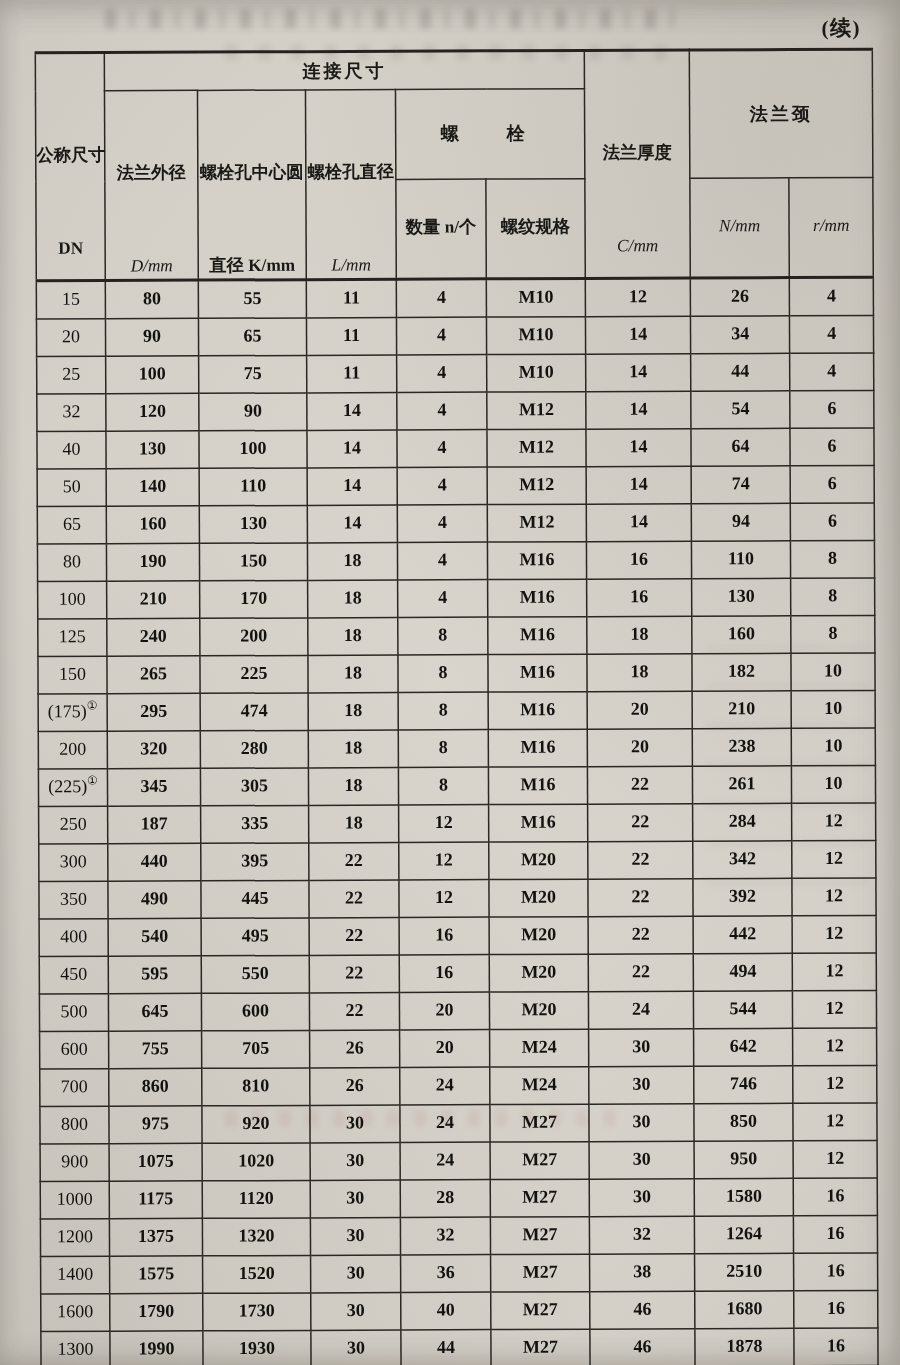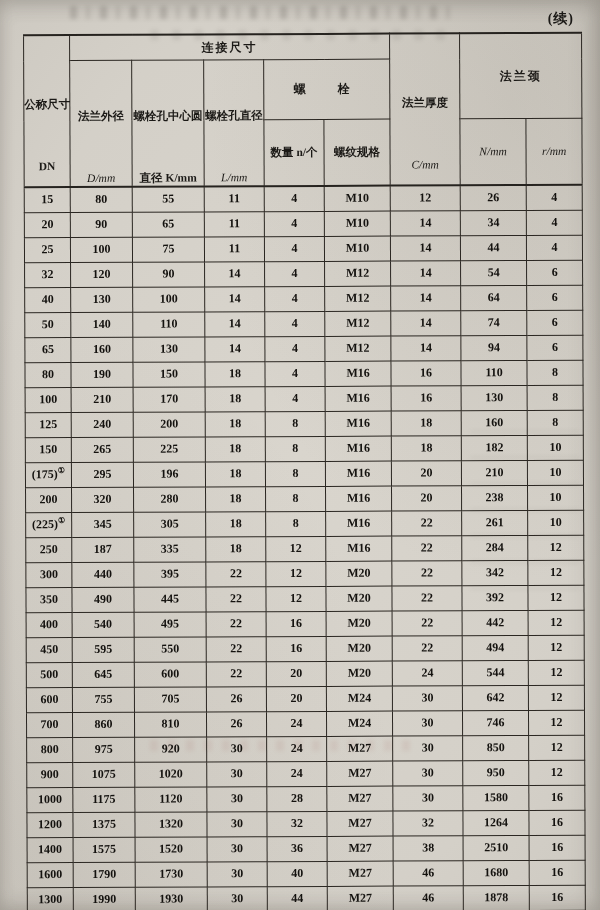--- a/index.html
+++ b/index.html
@@ -39,21 +39,21 @@
   thead th{font-weight:bold;font-size:11.5px;line-height:1.25;}
   thead tr.h1 th{height:24px;}
   thead tr.h2 th{height:25px;}
   thead tr.h3 th{height:27px;}
   thead{border-bottom:2px solid #26231f;}
   .hline{display:block;margin-top:48px;}
   .var{font-style:italic;font-weight:normal;}
   .grp{letter-spacing:2px;font-size:12px;}
   .bolt-grp{letter-spacing:10px;font-size:12px;}
   tbody td{height:24px;font-size:12px;font-weight:600;color:#14120f;}
-  tbody tr td:first-child{font-weight:700;margin-left:47px;}
+  tbody tr td:first-child{font-weight:400;margin-left:47px;}
   sup.fnmark{font-size:8px;vertical-align:super;line-height:0;}
 
   .footnote{position:absolute;left:36px;top:867px;font-size:12px;font-weight:600;letter-spacing:0.5px;}
   .footnote .sym{margin-right:14px;}
 
   .watermark{position:absolute;right:14px;bottom:6px;text-align:right;
              font-family:"Liberation Sans","DejaVu Sans",sans-serif;
              color:rgba(219,96,90,0.62);}
   .watermark .wm1{font-size:13px;letter-spacing:7px;margin-right:-4px;}
   .watermark .wm2{font-size:13.5px;letter-spacing:2px;color:rgba(224,105,99,0.72);}
@@ -236,21 +236,21 @@
             <td>18</td>
             <td>8</td>
             <td>M16</td>
             <td>18</td>
             <td>182</td>
             <td>10</td>
           </tr>
           <tr>
             <td>(175)<sup class="fnmark">①</sup></td>
             <td>295</td>
-            <td>196</td>
+            <td>474</td>
             <td>18</td>
             <td>8</td>
             <td>M16</td>
             <td>20</td>
             <td>210</td>
             <td>10</td>
           </tr>
           <tr>
             <td>200</td>
             <td>320</td>

